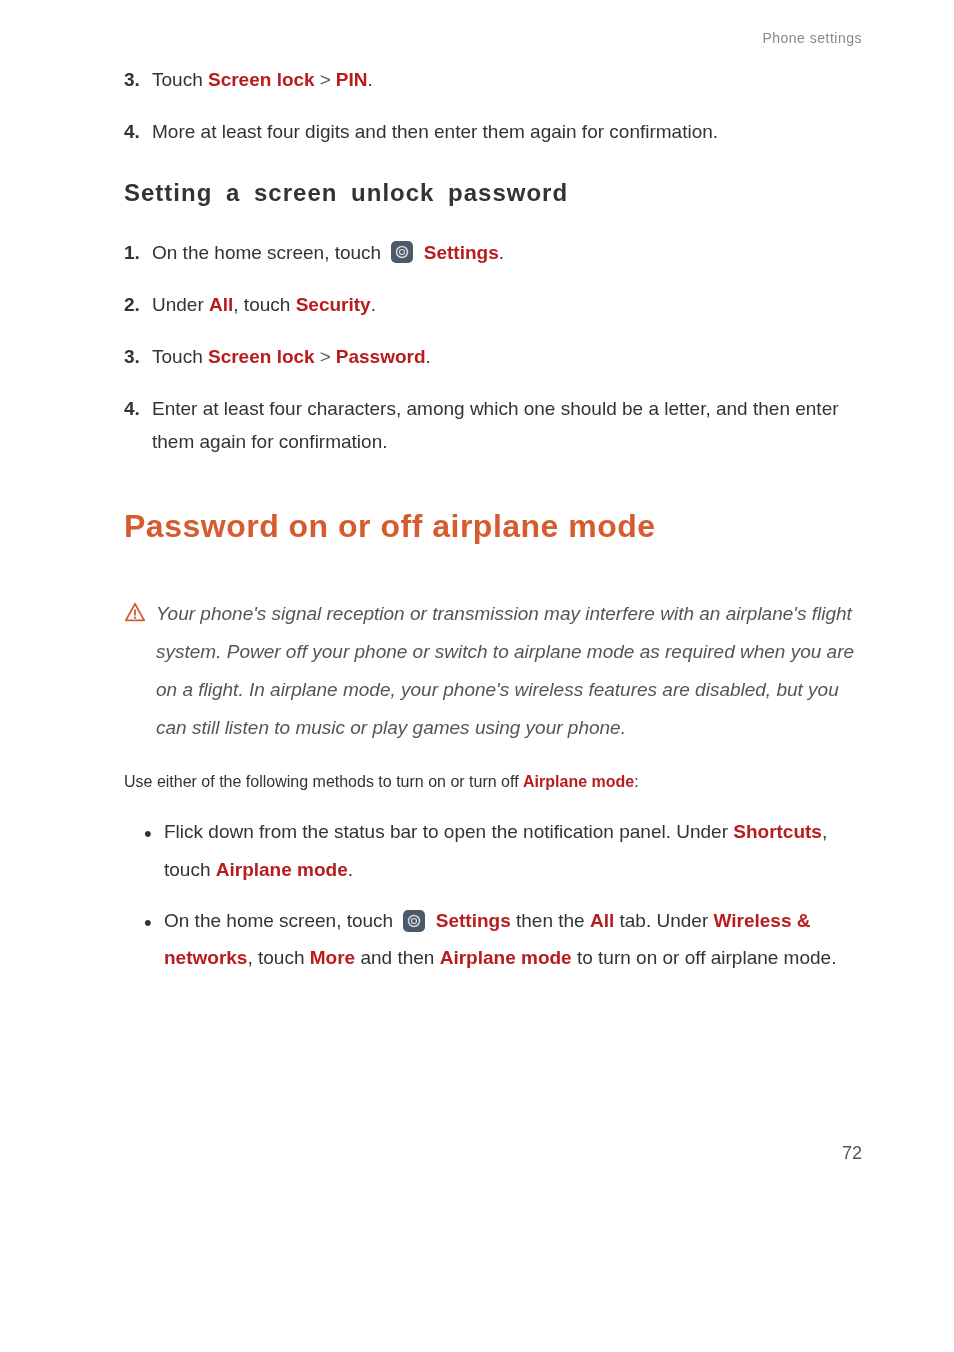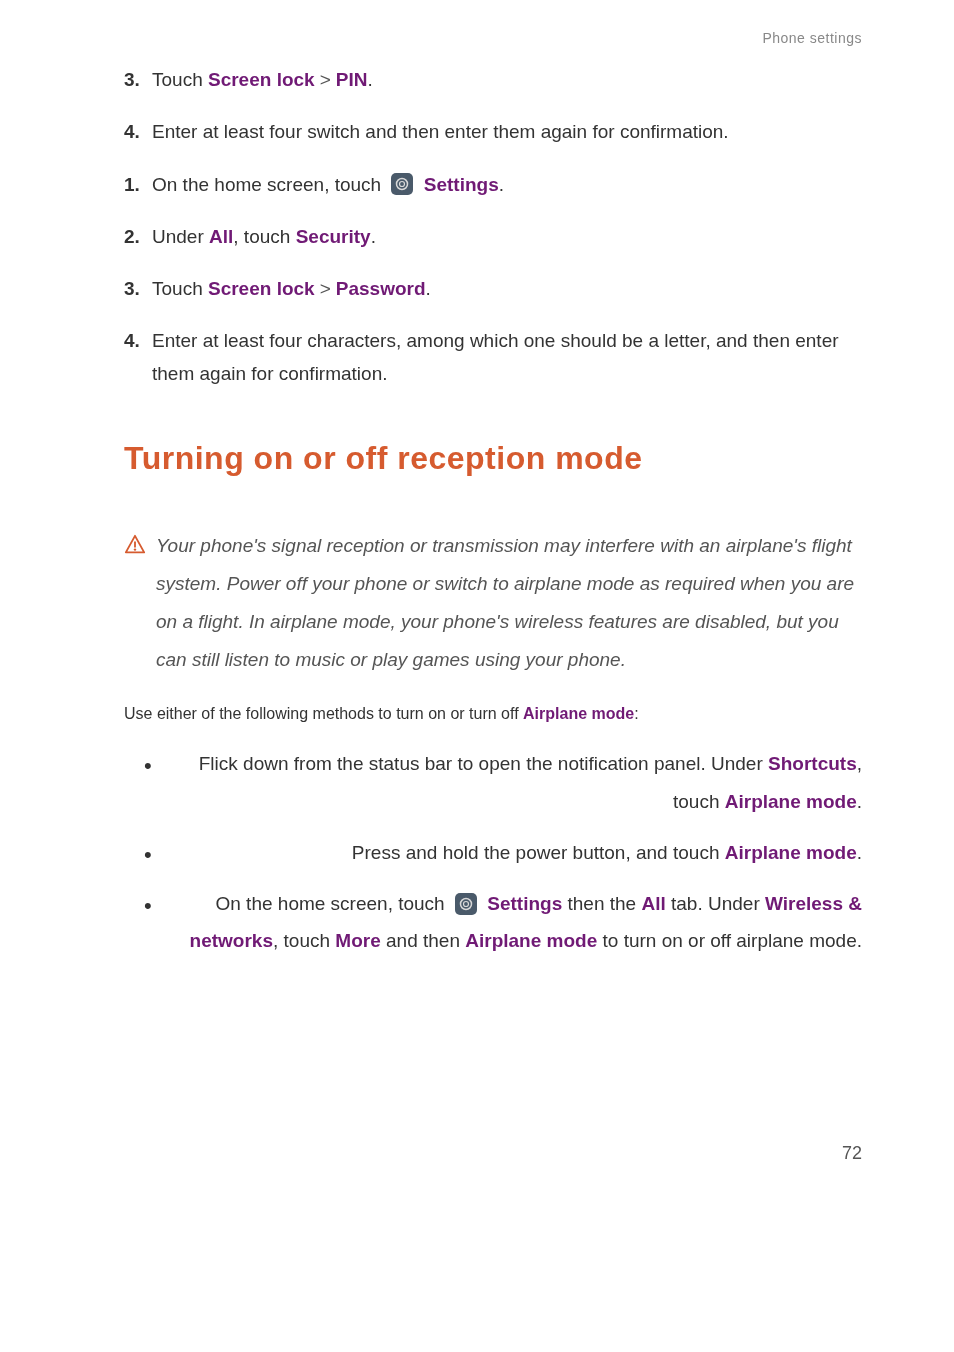--- a/index.html
+++ b/index.html
@@ -33,21 +33,21 @@
   .ol-num {
     flex: 0 0 28px;
     font-weight: 700;
     color: #333;
   }
   .ol-body {
     flex: 1;
   }
   .bold {
     font-weight: 700;
-    color: #701a75;
+    color: #b91c1c;
   }
   .crumb-sep {
     color: #555;
     padding: 0 5px;
     font-weight: 400;
   }
   h3.subheading {
     font-size: 24px;
     font-weight: 700;
     color: #333;
@@ -81,21 +81,20 @@
   .para {
     font-size: 16px;
     color: #333;
     line-height: 1.9;
     margin: 12px 0 16px 0;
   }
   .bullet-list {
     list-style: none;
     padding: 0;
     margin: 0 0 0 20px;
-    text-align: right;
   }
   .bullet-list li {
     position: relative;
     padding-left: 20px;
     font-size: 19px;
     color: #333;
     line-height: 1.95;
     margin-bottom: 14px;
   }
   .bullet-list li::before {
@@ -138,23 +137,24 @@
 
   <div class="ol-item">
     <div class="ol-num">3.</div>
     <div class="ol-body">
       <span>Touch </span><span class="bold">Screen lock</span><span class="crumb-sep">&gt;</span><span class="bold">PIN</span><span>.</span>
     </div>
   </div>
 
   <div class="ol-item">
     <div class="ol-num">4.</div>
-    <div class="ol-body">Enter at least four switch and then enter them again for confirmation.</div>
-  </div>
-
+    <div class="ol-body">More at least four digits and then enter them again for confirmation.</div>
+  </div>
+
+  <h3 class="subheading">Setting a screen unlock password</h3>
 
   <div class="ol-item">
     <div class="ol-num">1.</div>
     <div class="ol-body">
       <span>On the home screen, touch </span>
       <span class="settings-icon">
         <svg viewBox="0 0 24 24" width="24" height="24">
           <rect x="1" y="1" width="22" height="22" rx="5" fill="#4a5a6a"></rect>
           <circle cx="12" cy="12" r="5.5" fill="none" stroke="#d8d8d8" stroke-width="1.5"></circle>
           <circle cx="12" cy="12" r="2.5" fill="none" stroke="#d8d8d8" stroke-width="1.2"></circle>
@@ -176,43 +176,40 @@
     <div class="ol-body">
       <span>Touch </span><span class="bold">Screen lock</span><span class="crumb-sep">&gt;</span><span class="bold">Password</span><span>.</span>
     </div>
   </div>
 
   <div class="ol-item">
     <div class="ol-num">4.</div>
     <div class="ol-body">Enter at least four characters, among which one should be a letter, and then enter them again for confirmation.</div>
   </div>
 
-  <h2 class="section-title">Turning on or off reception mode</h2>
+  <h2 class="section-title">Password on or off airplane mode</h2>
 
   <div class="warning-block">
     <div class="warning-icon-wrap">
       <svg viewBox="0 0 24 24" width="22" height="22">
         <path d="M12 2 L22 20 L2 20 Z" fill="none" stroke="#d65b2f" stroke-width="2" stroke-linejoin="round"></path>
         <line x1="12" y1="9" x2="12" y2="14" stroke="#d65b2f" stroke-width="2" stroke-linecap="round"></line>
         <circle cx="12" cy="17" r="1.3" fill="#d65b2f"></circle>
       </svg>
     </div>
     <div class="warning-body">Your phone's signal reception or transmission may interfere with an airplane's flight system. Power off your phone or switch to airplane mode as required when you are on a flight. In airplane mode, your phone's wireless features are disabled, but you can still listen to music or play games using your phone.</div>
   </div>
 
   <p class="para">
     <span>Use either of the following methods to turn on or turn off </span><span class="bold">Airplane mode</span><span>:</span>
   </p>
 
   <ul class="bullet-list">
     <li>
       <span>Flick down from the status bar to open the notification panel. Under </span><span class="bold">Shortcuts</span><span>, touch </span><span class="bold">Airplane mode</span><span>.</span>
-    </li>
-    <li>
-      <span>Press and hold the power button, and touch </span><span class="bold">Airplane mode</span><span>.</span>
     </li>
     <li>
       <span>On the home screen, touch </span>
       <span class="settings-icon">
         <svg viewBox="0 0 24 24" width="24" height="24">
           <rect x="1" y="1" width="22" height="22" rx="5" fill="#4a5a6a"></rect>
           <circle cx="12" cy="12" r="5.5" fill="none" stroke="#d8d8d8" stroke-width="1.5"></circle>
           <circle cx="12" cy="12" r="2.5" fill="none" stroke="#d8d8d8" stroke-width="1.2"></circle>
         </svg>
       </span>

